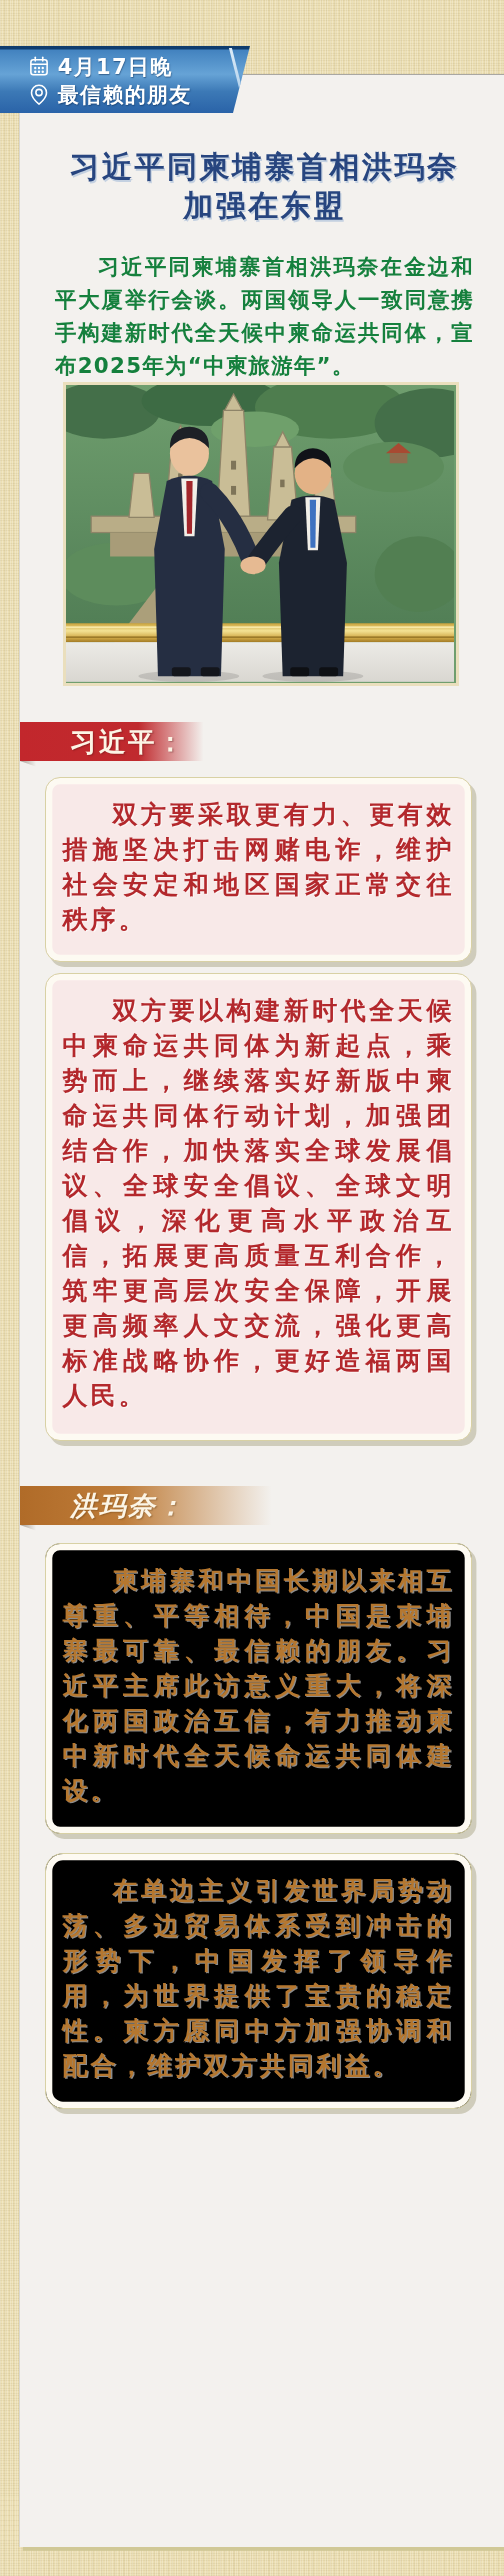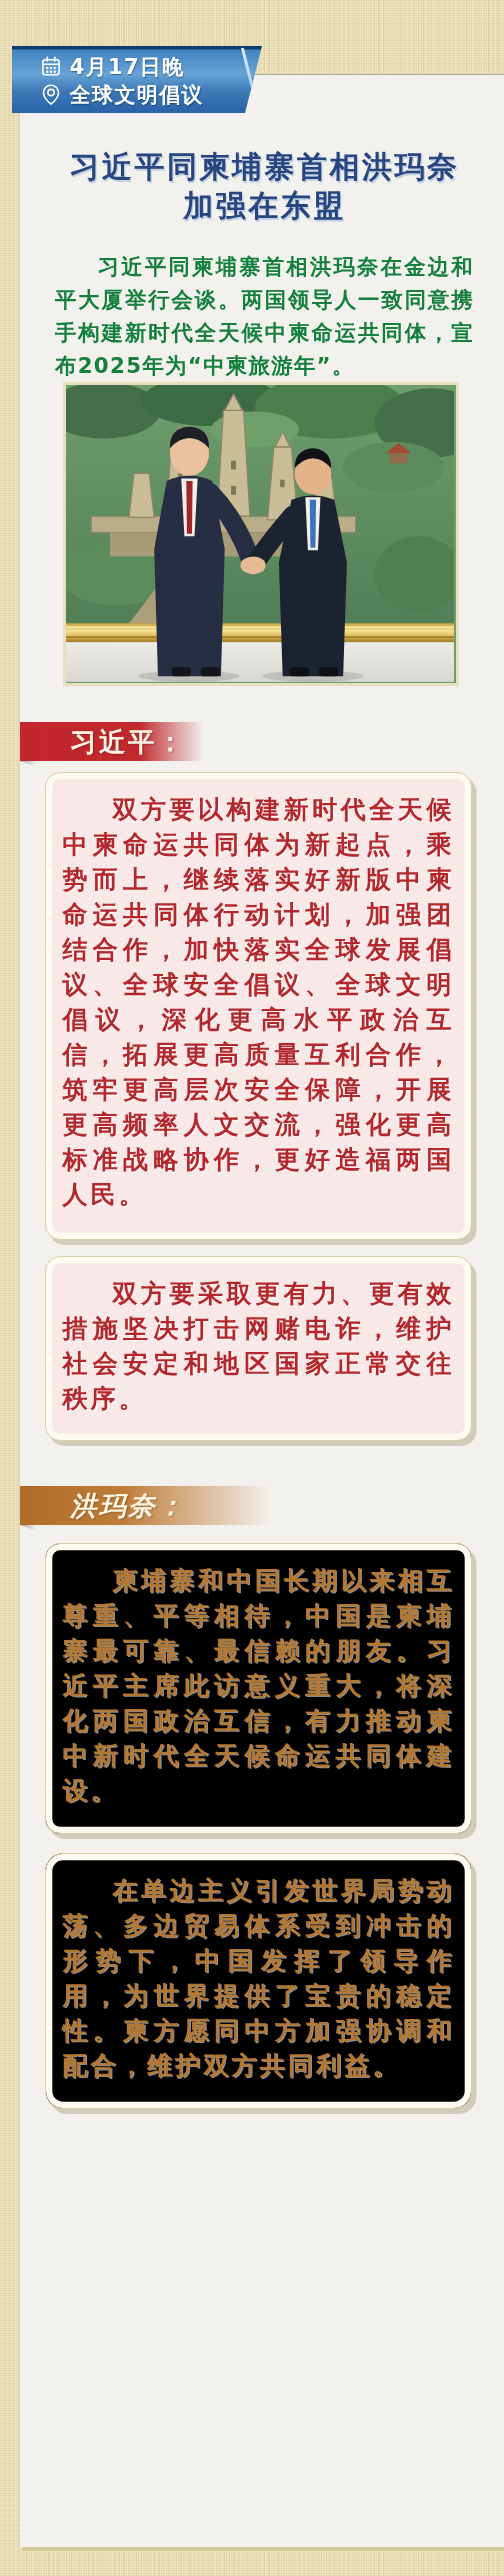--- a/index.html
+++ b/index.html
@@ -14,21 +14,21 @@
   }
   .card{
     position:absolute;left:19px;top:74px;width:490px;height:2473px;
     background:#f3f1ee;
     border-top:1.3px solid #a9a7a2;border-left:0.6px solid #dad7cf;
     box-shadow:3.8px 3.8px 0 #d0c896;
     overflow:hidden;box-sizing:border-box;
   }
   
   .badge{
-    position:absolute;left:12px;top:46px;width:250px;height:67px;z-index:5;color:#fff;
+    position:absolute;left:0;top:46px;width:250px;height:67px;z-index:5;color:#fff;
     clip-path:polygon(0 0,100% 0,calc(100% - 17px) 100%,0 100%);
     background:linear-gradient(180deg,#0f3c6e 0,#0f3c6e 3.2px,#4282bf 3.8px,#66a3d6 42%,#3c79b6 68%,#2a63a8 100%);
   }
   .badge-edge{
     position:absolute;top:1.9px;right:9.5px;width:3.2px;height:64px;
     background:linear-gradient(180deg,#ddebf7,#9fc6e8);
     transform:skewX(14.2deg);
   }
   .badge-inner{padding:7px 0 0 29px;}
   .badge-row{display:flex;align-items:center;height:28px;}
@@ -87,21 +87,21 @@
             <circle cx="22" cy="25" r="1.9"></circle>
         </g>
       </svg>
       <span class="badge-text">4月17日晚</span>
     </div>
     <div class="badge-row">
       <svg viewBox="0 0 32 34" fill="none" stroke="#ffffff" stroke-width="2.5" stroke-linecap="round">
         <path d="M16,2 C9,2 4,7.5 4,14 C4,23 16,32 16,32 C16,32 28,23 28,14 C28,7.5 23,2 16,2 Z"></path>
         <circle cx="16" cy="13.5" r="5"></circle>
       </svg>
-      <span class="badge-text">全球文明倡议</span>
+      <span class="badge-text">最信赖的朋友</span>
     </div>
   </div>
   <div class="badge-edge"></div>
 </div>
 
 <div class="card">
 
   <div class="title">
     <div>习近平同柬埔寨首相洪玛奈</div>
     <div>加强在东盟</div>
@@ -197,26 +197,26 @@
         <rect x="402" y="448" width="30" height="14" rx="4" fill="#0e1014"></rect>
       </g>
       <ellipse cx="297" cy="286" rx="20" ry="14" fill="#e6ba92"></ellipse>
     </svg>
   </div>
 
   <div class="sec-header xi">
     <span>习近平：</span>
   </div>
 
+  <div class="quote-box" style="min-height:185px">
+    <span class="qtext">双方要采取更有力、更有效措施坚决打击网赌电诈，维护社会安定和地区国家正常交往秩序。</span>
+  </div>
   <div class="quote-box mt17" style="min-height:468px">
     <span class="qtext">双方要以构建新时代全天候中柬命运共同体为新起点，乘势而上，继续落实好新版中柬命运共同体行动计划，加强团结合作，加快落实全球发展倡议、全球安全倡议、全球文明倡议，深化更高水平政治互信，拓展更高质量互利合作，筑牢更高层次安全保障，开展更高频率人文交流，强化更高标准战略协作，更好造福两国人民。</span>
   </div>
-  <div class="quote-box" style="min-height:185px">
-    <span class="qtext">双方要采取更有力、更有效措施坚决打击网赌电诈，维护社会安定和地区国家正常交往秩序。</span>
-  </div>
 
   <div class="sec-header hong">
     <span>洪玛奈：</span>
   </div>
 
   <div class="quote-box hong mt28" style="min-height:291px">
     <span class="qtext">柬埔寨和中国长期以来相互尊重、平等相待，中国是柬埔寨最可靠、最信赖的朋友。习近平主席此访意义重大，将深化两国政治互信，有力推动柬中新时代全天候命运共同体建设。</span>
   </div>
   <div class="quote-box hong mt30" style="min-height:256px">
     <span class="qtext">在单边主义引发世界局势动荡、多边贸易体系受到冲击的形势下，中国发挥了领导作用，为世界提供了宝贵的稳定性。柬方愿同中方加强协调和配合，维护双方共同利益。</span>

